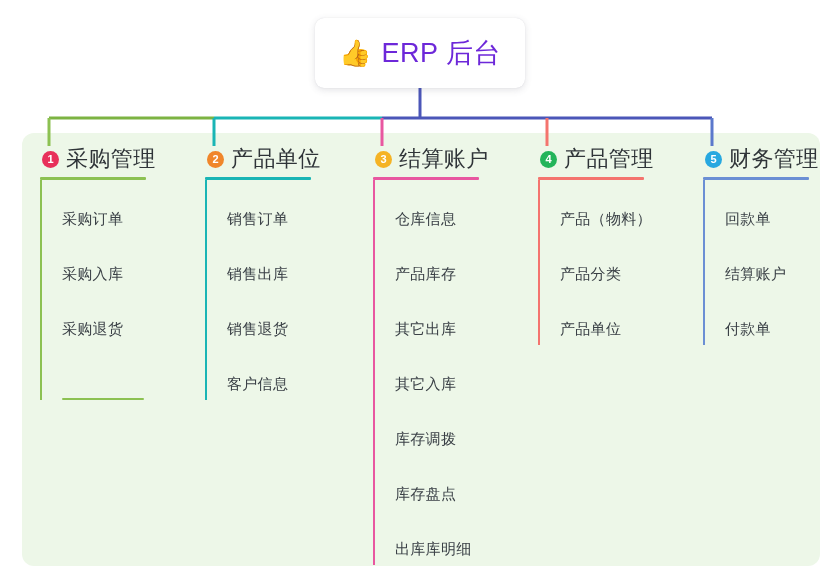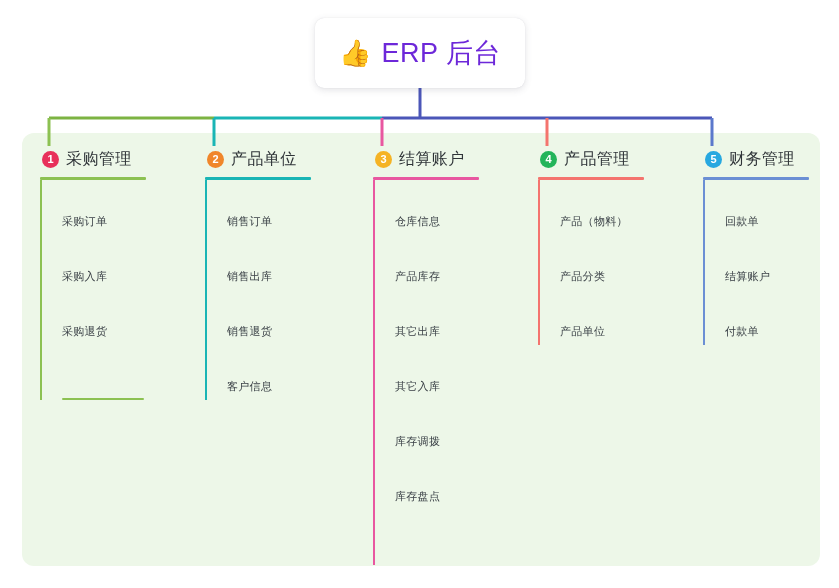--- a/index.html
+++ b/index.html
@@ -99,21 +99,21 @@
     border-radius: 50%;
     color: #ffffff;
     font-size: 11px;
     line-height: 17px;
     text-align: center;
     font-weight: bold;
     flex: 0 0 auto;
     box-sizing: border-box;
   }
   .col-title {
-    font-size: 16px;
+    font-size: 22px;
     color: #2f3438;
     letter-spacing: 0.4px;
   }
   .col-rule {
     height: 3px;
     border-radius: 1px;
     margin-top: 5px;
   }
   .leaf-list {
     position: relative;
@@ -128,21 +128,21 @@
   .leaf {
     position: relative;
     height: 55px;
     box-sizing: border-box;
     padding-left: 22px;
     display: flex;
     flex-direction: column;
     justify-content: flex-end;
   }
   .leaf-label {
-    font-size: 11px;
+    font-size: 15px;
     color: #3a4046;
     letter-spacing: 0.3px;
     white-space: nowrap;
     padding-bottom: 6px;
     margin-top: 48px;
   }
   .leaf-rule {
     height: 2px;
     border-radius: 1px;
   }
@@ -248,20 +248,24 @@
             <div class="leaf-rule" style="width: 82px; background: rgb(232, 87, 160);"></div>
           </div>
           <div class="leaf">
             <div class="leaf-label">库存调拨</div>
             <div class="leaf-rule" style="width: 82px; background: rgb(232, 87, 160);"></div>
           </div>
           <div class="leaf">
             <div class="leaf-label">库存盘点</div>
             <div class="leaf-rule" style="width: 82px; background: rgb(232, 87, 160);"></div>
           </div>
+          <div class="leaf">
+            <div class="leaf-label">出库库明细</div>
+            <div class="leaf-rule" style="width: 82px; background: rgb(232, 87, 160);"></div>
+          </div>
         </div>
       </div>
       <div class="column" style="left: 538px;">
         <div class="col-head">
           <span class="badge" style="background: rgb(35, 180, 90);">4</span>
           <span class="col-title">产品管理</span>
         </div>
         <div class="col-rule" style="width: 106px; background: rgb(244, 116, 110);"></div>
         <div class="leaf-list" style="height: 197px;">
           <div class="leaf-spine" style="background: rgb(244, 116, 110); height: 165px;"></div>

